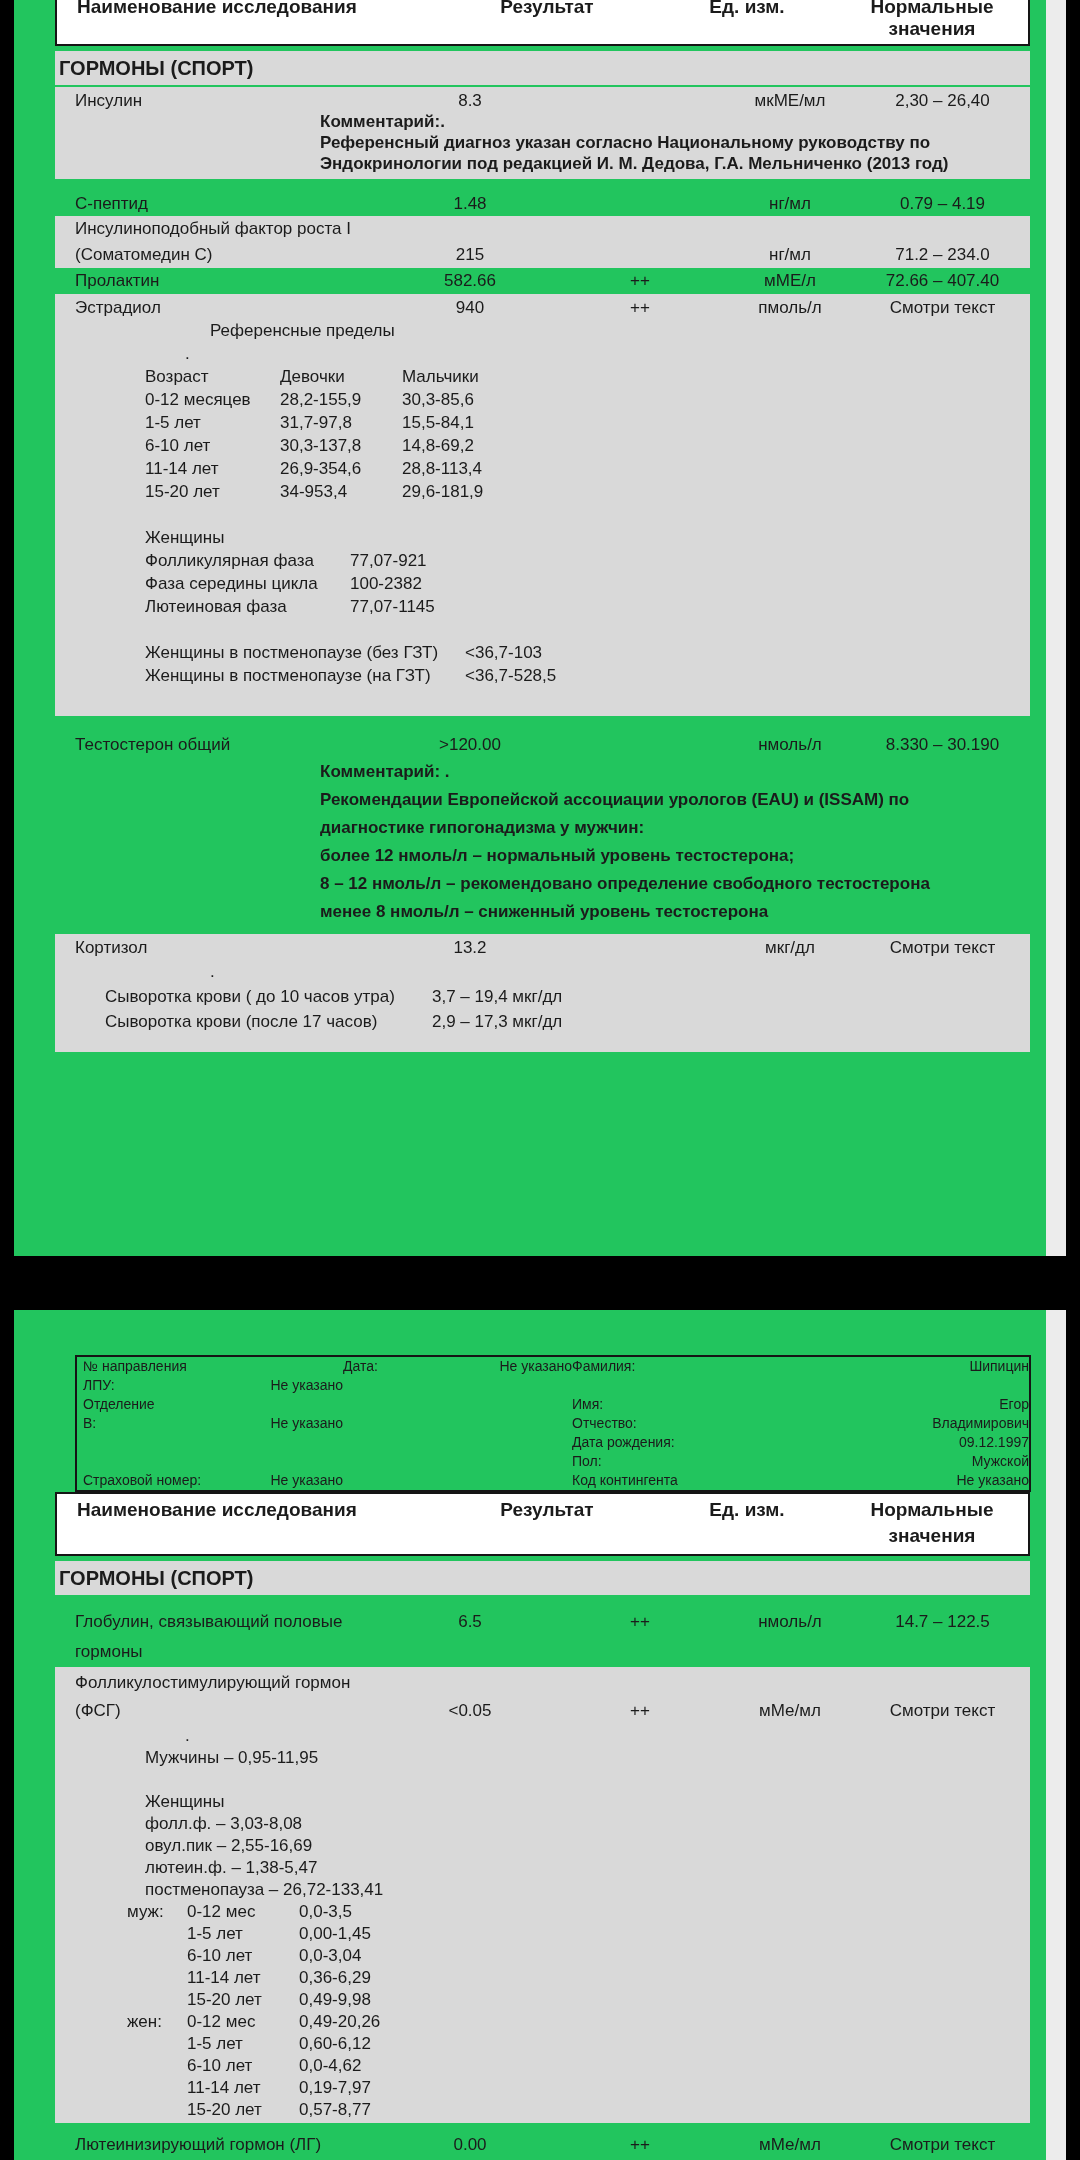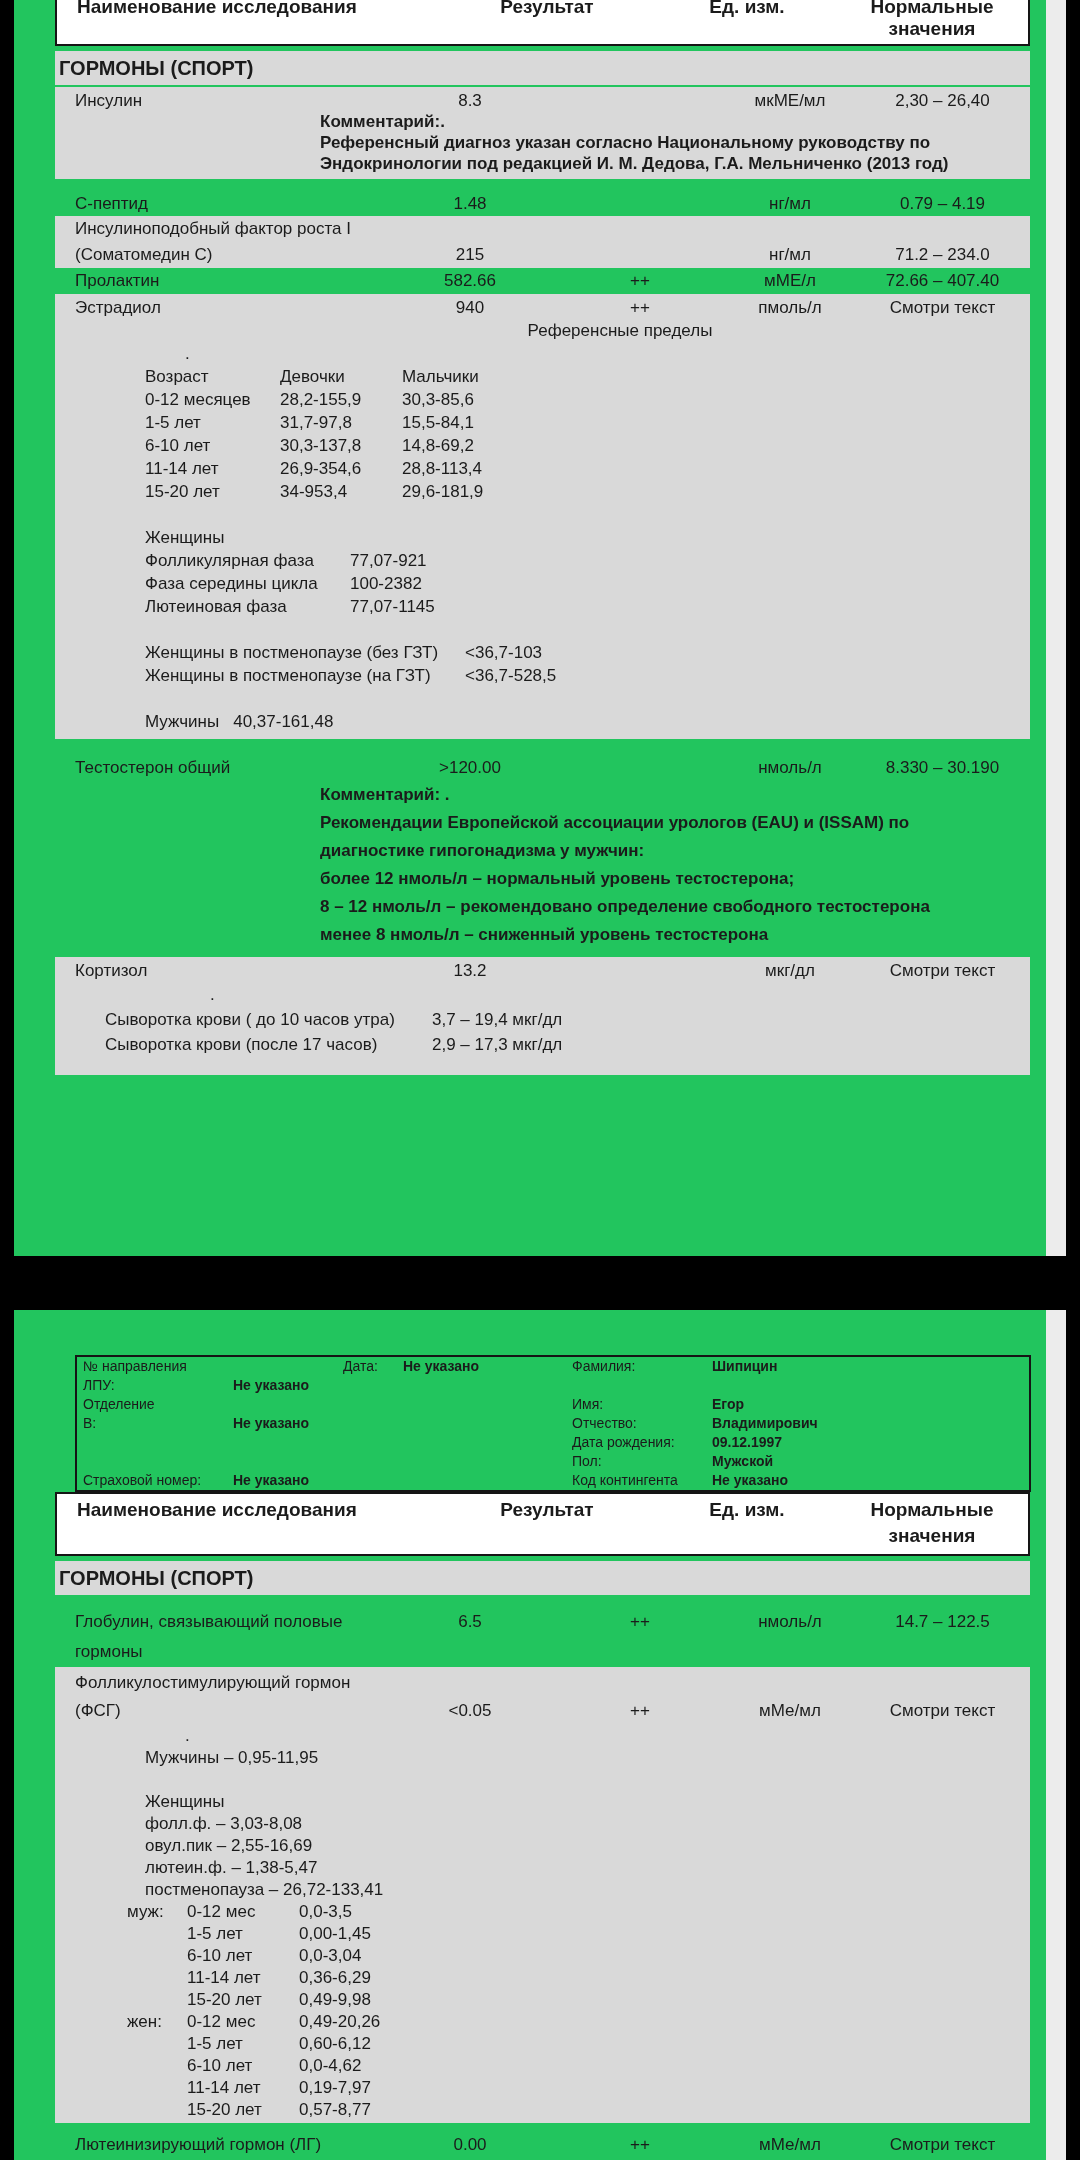--- a/index.html
+++ b/index.html
@@ -21,21 +21,21 @@
   .hc-unit{text-align:center;}
   .hc-normal{text-align:center;}
 
   .section-row{background:#d9d9d9;font-weight:bold;font-size:20px;height:34px;line-height:34px;padding-left:4px;}
 
   .shade{background:#d9d9d9;}
   .trow{display:grid;grid-template-columns:330px 170px 170px 130px 175px;font-size:17px;}
   .c-name{padding-left:20px;white-space:nowrap;}
   .c-result,.c-flag,.c-unit,.c-normal{text-align:center;white-space:nowrap;}
   .cmt{padding-left:265px;font-weight:bold;font-size:17px;}
-  .ref-title{padding-left:155px;text-align:center;}
+  .ref-title{padding-left:155px;}
   .dot130{padding-left:130px;}
   .dot155{padding-left:155px;}
   .ind90{padding-left:90px;}
 
   .lh21{line-height:21px;} .lh22{line-height:22px;} .lh23{line-height:23px;}
   .lh24{line-height:24px;} .lh25{line-height:25px;} .lh26{line-height:26px;}
   .lh28{line-height:28px;} .lh30{line-height:30px;}
 
   .age-grid{display:grid;grid-template-columns:135px 122px auto;margin-left:90px;}
   .kv-grid{display:grid;grid-template-columns:205px auto;margin-left:90px;}
@@ -51,21 +51,21 @@
   .cort-block{padding:2px 0 18px 0;}
   .fsh-block{padding:2px 0 2px 0;}
 
   
   .pt-box{margin-left:61px;width:956px;border:2px solid #151515;font-size:14px;line-height:19px;
           display:flex;box-sizing:border-box;}
   .pt-left{width:495px;}
   .pt-right{flex:1;}
   .pt-row{display:grid;grid-template-columns:150px 110px 60px auto;padding-left:6px;}
   .pt-row-r{display:grid;grid-template-columns:140px auto;}
-  .pt-val{font-weight:bold;white-space:nowrap;}
+  .pt-val{font-weight:normal;white-space:nowrap;text-align:right;}
 </style>
 </head>
 <body>
 
 <div class="canvas">
 
   <div class="page" id="p1">
     <div class="content">
 
       <div class="hdr-box cut">
@@ -180,23 +180,20 @@
         <div class="lh23">&nbsp;</div>
         <div class="pm-grid">
           <div>Женщины в постменопаузе (без ГЗТ)</div>
           <div>&lt;36,7-103</div>
         </div>
         <div class="pm-grid">
           <div>Женщины в постменопаузе (на ГЗТ)</div>
           <div>&lt;36,7-528,5</div>
         </div>
         <div class="lh23">&nbsp;</div>
-        <div class="ind90 men-inline">
-          <span>Мужчины</span><span class="v">40,37-161,48</span>
-        </div>
       </div>
 
       <div class="sp16"></div>
 
       <div class="trow lh26">
         <div class="c-name">Тестостерон общий</div>
         <div class="c-result">&gt;120.00</div>
         <div class="c-flag"></div>
         <div class="c-unit">нмоль/л</div>
         <div class="c-normal">8.330 – 30.190</div>

